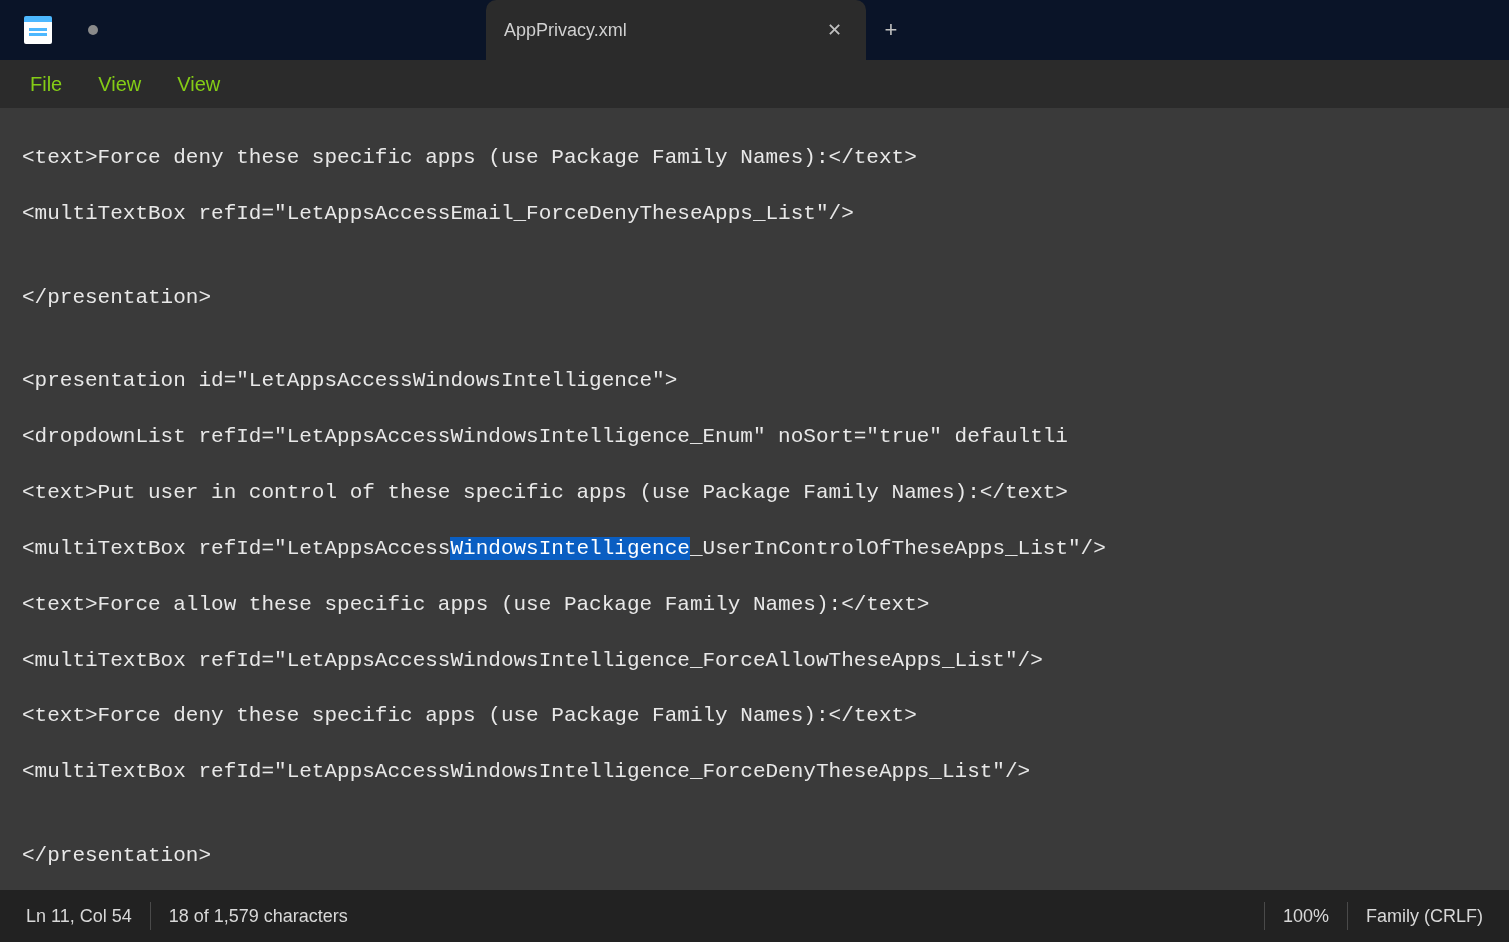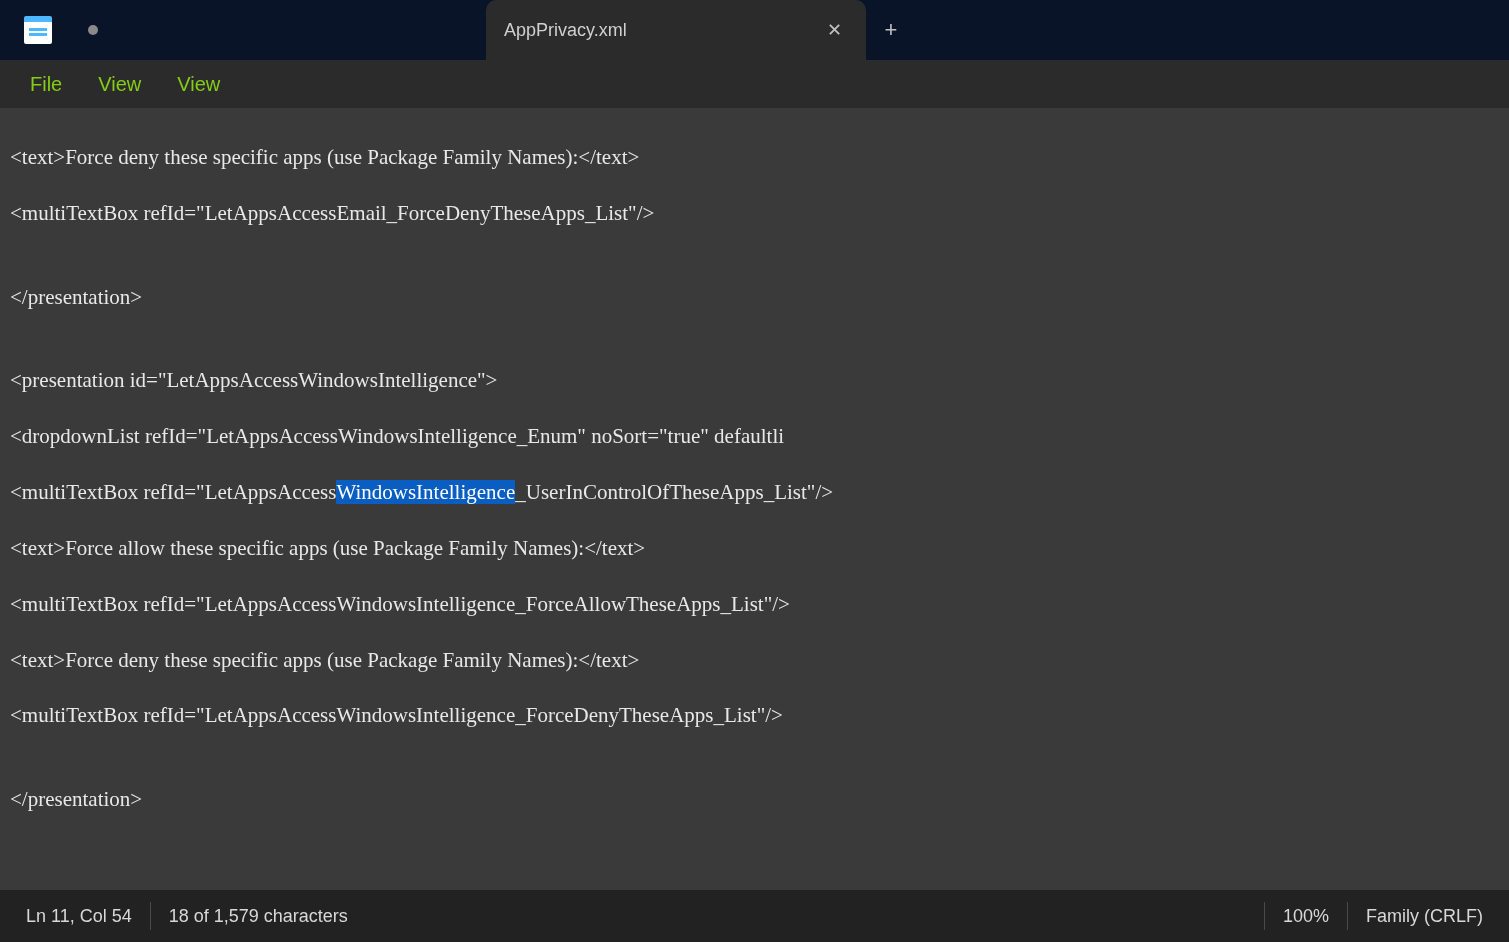--- a/index.html
+++ b/index.html
@@ -67,22 +67,22 @@
   align-items: center;
   padding-left: 30px;
   gap: 36px;
   font-size: 20px;
   color: #84cc16;
 }
 .menubar .menu-item { cursor: default; }
 .editor {
   flex: 1;
   background: #3a3a3a;
-  padding: 8px 10px;
-  font-family: Liberation Serif, serif;
+  padding: 8px 22px;
+  font-family: Liberation Mono, monospace;
   font-size: 21px;
   line-height: 1.33;
   color: #e8e8e8;
   white-space: pre;
   overflow: hidden;
 }
 .editor .line { display: block; }
 .sel { background: #0a5ec2; color: #ffffff; }
 .statusbar {
   height: 52px;
@@ -124,20 +124,21 @@
 </div>
 
 <div class="editor">
 <span class="line">&lt;text&gt;Force deny these specific apps (use Package Family Names):&lt;/text&gt;</span>
 <span class="line">&lt;multiTextBox refId="LetAppsAccessEmail_ForceDenyTheseApps_List"/&gt;</span>
 <span class="line"></span>
 <span class="line">&lt;/presentation&gt;</span>
 <span class="line"></span>
 <span class="line">&lt;presentation id="LetAppsAccessWindowsIntelligence"&gt;</span>
 <span class="line">&lt;dropdownList refId="LetAppsAccessWindowsIntelligence_Enum" noSort="true" defaultli</span>
+<span class="line">&lt;text&gt;Put user in control of these specific apps (use Package Family Names):&lt;/text&gt;</span>
 <span class="line"><span>&lt;multiTextBox refId="LetAppsAccess</span><span class="sel">WindowsIntelligence</span><span>_UserInControlOfTheseApps_List"/&gt;</span></span>
 <span class="line">&lt;text&gt;Force allow these specific apps (use Package Family Names):&lt;/text&gt;</span>
 <span class="line">&lt;multiTextBox refId="LetAppsAccessWindowsIntelligence_ForceAllowTheseApps_List"/&gt;</span>
 <span class="line">&lt;text&gt;Force deny these specific apps (use Package Family Names):&lt;/text&gt;</span>
 <span class="line">&lt;multiTextBox refId="LetAppsAccessWindowsIntelligence_ForceDenyTheseApps_List"/&gt;</span>
 <span class="line"></span>
 <span class="line">&lt;/presentation&gt;</span>
 <span class="line"></span>
 
 

